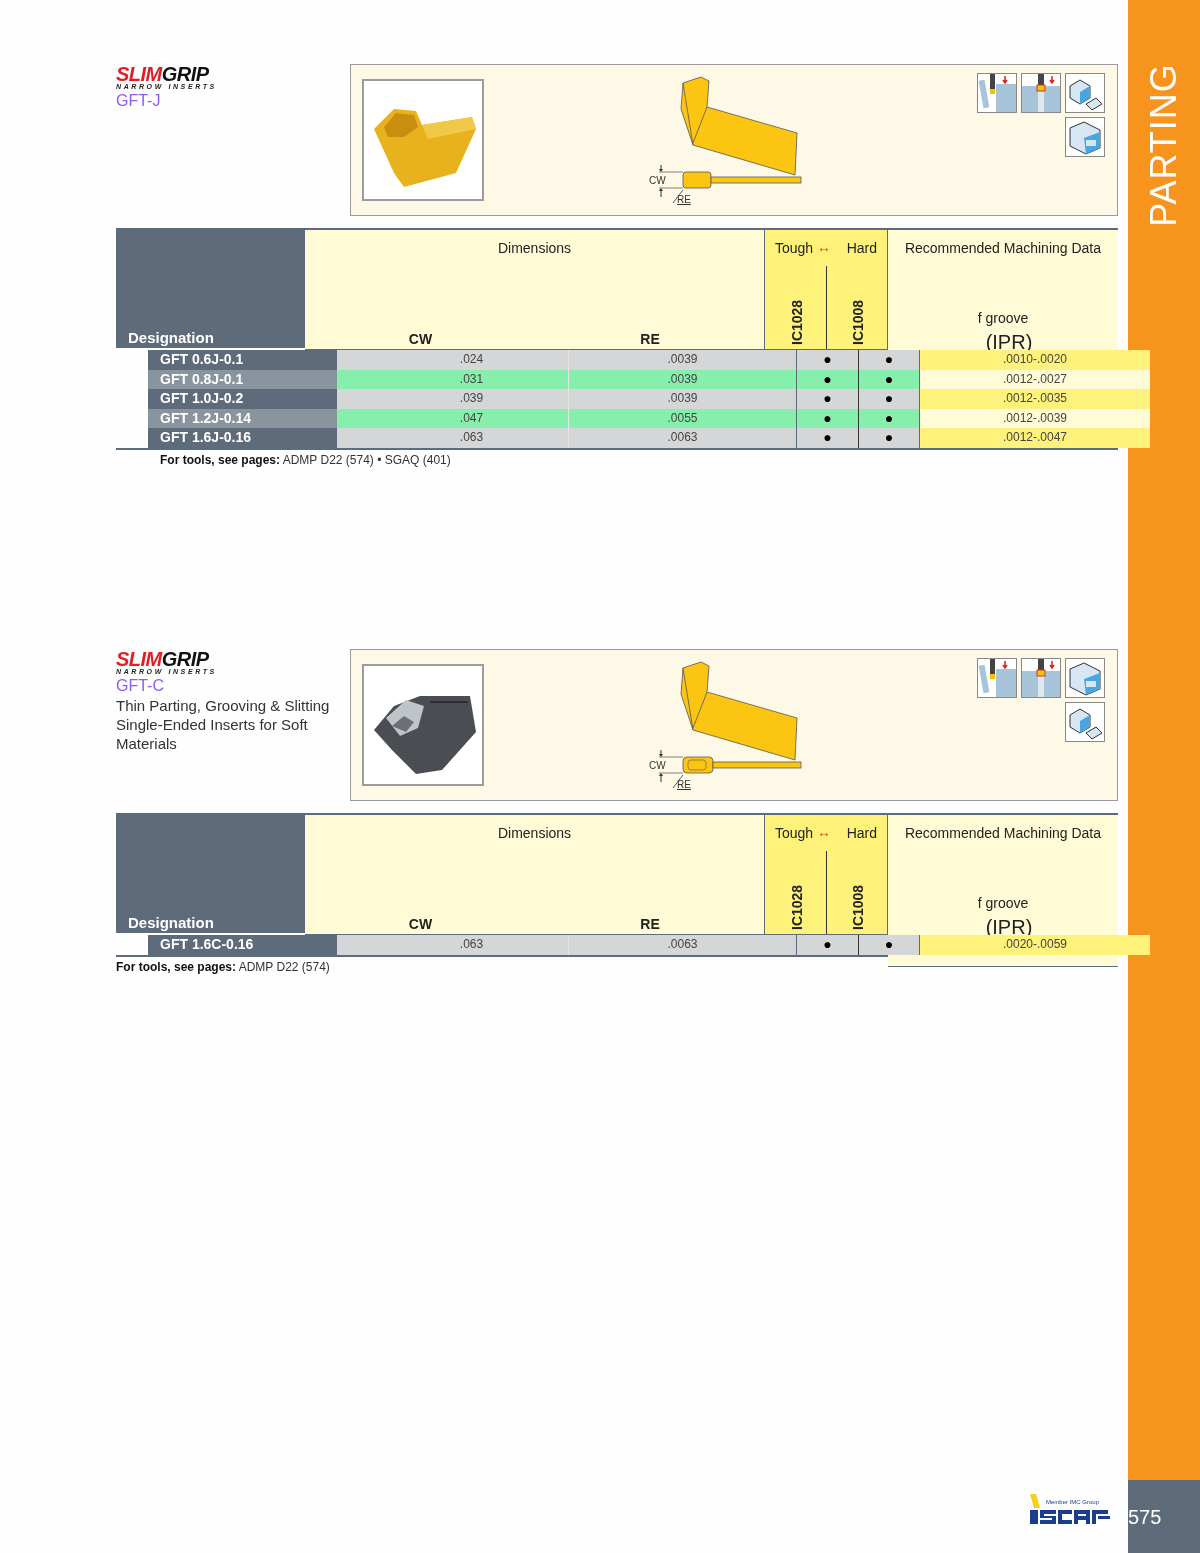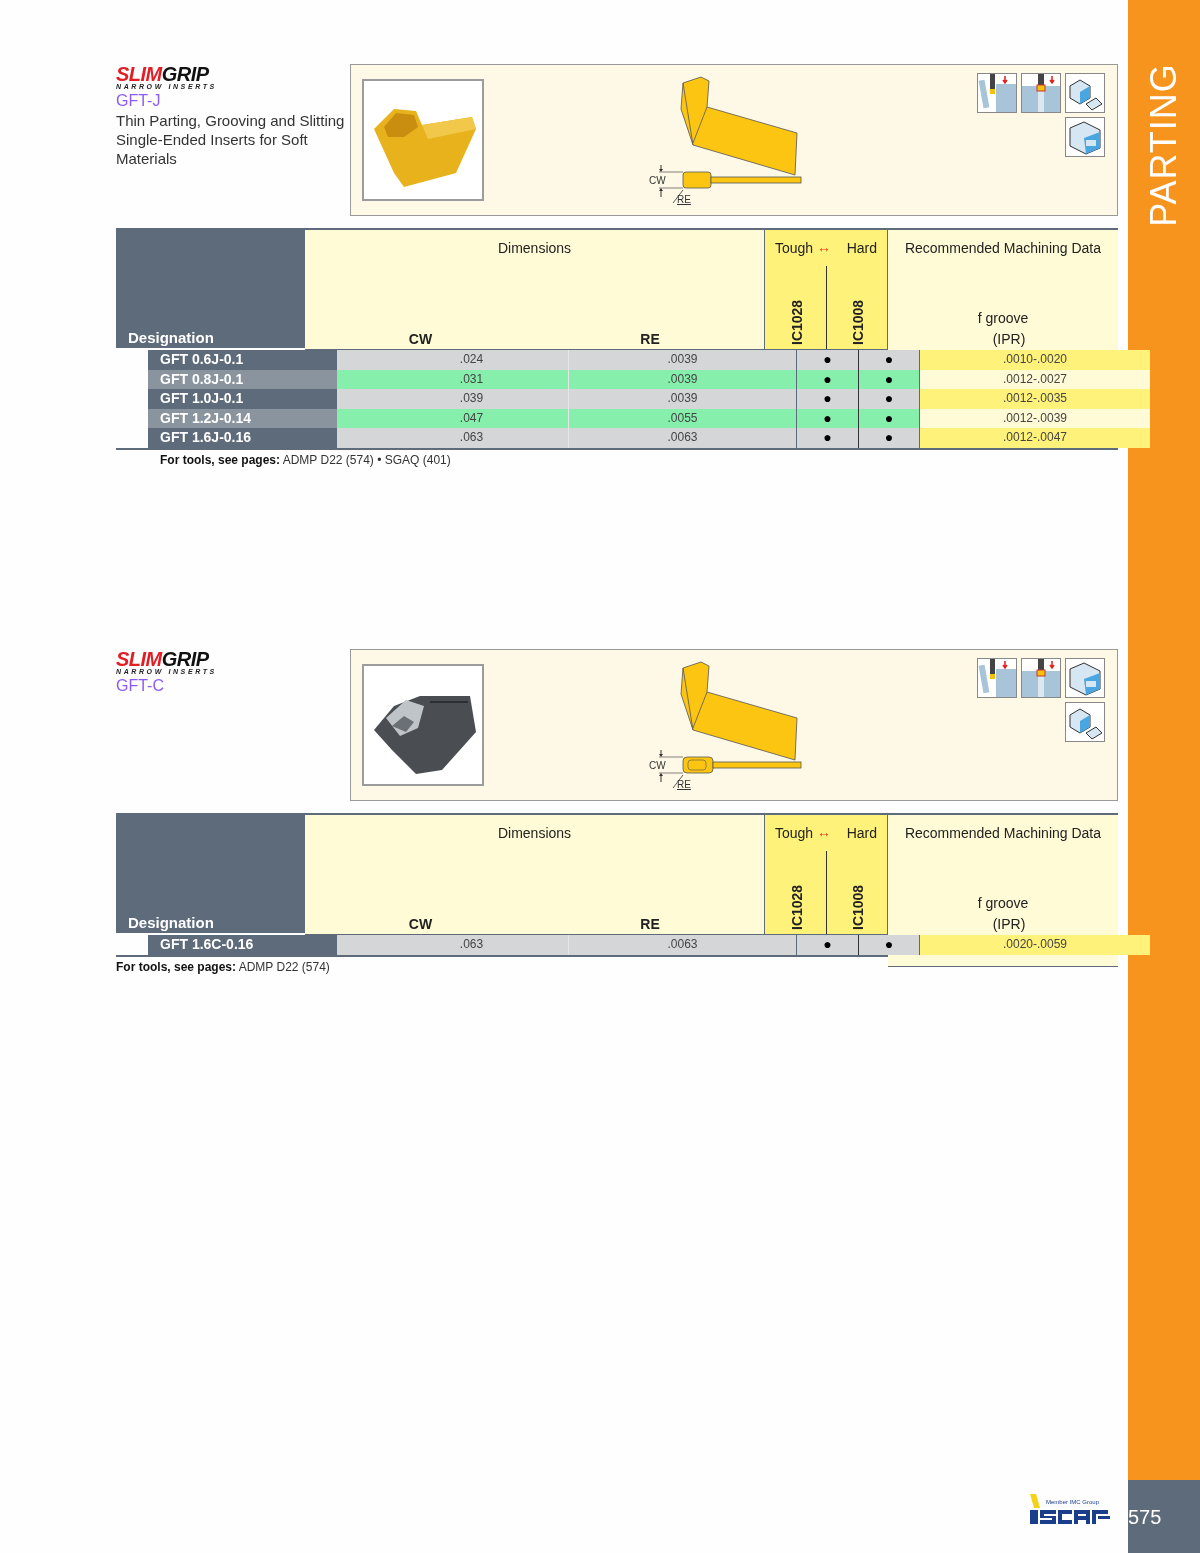--- a/index.html
+++ b/index.html
@@ -46,21 +46,21 @@
   .th-grade { position: absolute; left: 648px; top: 0; width: 124px; height: 120px; background: #fff27a;
     border-left: 1px solid #5d6b7a; border-right: 1px solid #5d6b7a; border-bottom: 1px solid #5d6b7a; }
   .th-grade .tough { position: absolute; left: 10px; top: 10px; font-size: 14px; }
   .th-grade .arrow { position: absolute; left: 52px; top: 9px; font-size: 14px; color: #e0401a; }
   .th-grade .hard { position: absolute; right: 10px; top: 10px; font-size: 14px; }
   .th-grade .divider { position: absolute; left: 61px; top: 36px; bottom: 0; width: 1px; background: #333; }
   .th-grade .g { position: absolute; bottom: 4px; font-size: 14px; font-weight: bold; transform: rotate(-90deg); transform-origin: left bottom; white-space: nowrap; }
   .th-rec { position: absolute; left: 772px; top: 0; width: 230px; height: 152px; background: #fffbd6; border-bottom: 1px solid #5d6b7a; }
   .th-rec .title { position: absolute; left: 0; right: 0; top: 10px; text-align: center; font-size: 14px; }
   .th-rec .fg { position: absolute; left: 0; right: 0; top: 80px; text-align: center; font-size: 14px; }
-  .th-rec .ipr { position: absolute; left: 0; right: 0; top: 101px; text-align: center; font-size: 14px; padding-left: 12px; }
+  .th-rec .ipr { position: absolute; left: 0; right: 0; top: 101px; text-align: center; font-size: 20px; padding-left: 12px; }
 
   .row { position: relative; height: 19.5px; margin-left: 32px; }
   .row .c { position: absolute; top: 0; height: 100%; font-size: 12px; line-height: 19.5px; text-align: center; color: #444; }
   .row .desig { left: 0; width: 189px; text-align: left; padding-left: 12px; color: #fff; font-weight: bold; font-size: 14px; }
   .row .cw { left: 189px; width: 231px; padding-left: 38px; }
   .row .re { left: 420px; width: 228px; border-left: 1px solid #e6e6e6; }
   .row .g1 { left: 648px; width: 62px; border-left: 1px solid #5d6b7a; color: #000; font-size: 14px; }
   .row .g2 { left: 710px; width: 62px; border-left: 1px solid #333; border-right: 1px solid #5d6b7a; color: #000; font-size: 14px; }
   .row .rec { left: 772px; width: 230px; }
   .row.odd .desig { background: #5d6b7a; }
@@ -95,21 +95,20 @@
   </svg>
   <div class="member">Member IMC Group</div>
 </div>
 
 <div class="section" style="top:64px; height:410px;">
   <div class="brand">
     <div class="slim"><span class="r">SLIM</span><span class="k">GRIP</span></div>
     <div class="sub">NARROW INSERTS</div>
   </div>
   <div class="prod-code">GFT-J</div>
-  <div class="prod-desc">Thin Parting, Grooving and Slitting Single-Ended Inserts for Soft Materials</div>
 
   <div class="figure-box">
     <div class="photo">
       <svg width="118" height="118" viewBox="0 0 118 118">
         <polygon points="10,48 30,28 52,30 58,44 108,36 112,48 92,92 40,106 30,92" fill="#e8b21c"></polygon>
         <polygon points="20,46 32,32 50,34 54,46 40,56 24,56" fill="#c98e10"></polygon>
         <polygon points="58,44 108,36 112,48 64,58" fill="#f2c84a"></polygon>
       </svg>
     </div>
     <div class="drawing">
@@ -200,21 +199,21 @@
     </div>
     <div class="row even">
       <div class="c desig">GFT 0.8J-0.1</div>
       <div class="c cw">.031</div>
       <div class="c re">.0039</div>
       <div class="c g1">●</div>
       <div class="c g2">●</div>
       <div class="c rec">.0012-.0027</div>
     </div>
     <div class="row odd">
-      <div class="c desig">GFT 1.0J-0.1</div>
+      <div class="c desig">GFT 1.0J-0.2</div>
       <div class="c cw">.039</div>
       <div class="c re">.0039</div>
       <div class="c g1">●</div>
       <div class="c g2">●</div>
       <div class="c rec">.0012-.0035</div>
     </div>
     <div class="row even">
       <div class="c desig">GFT 1.2J-0.14</div>
       <div class="c cw">.047</div>
       <div class="c re">.0055</div>
@@ -237,20 +236,21 @@
     <span>ADMP D22 (574) • SGAQ (401)</span>
   </div>
 </div>
 
 <div class="section" style="top:649px; height:330px;">
   <div class="brand">
     <div class="slim"><span class="r">SLIM</span><span class="k">GRIP</span></div>
     <div class="sub">NARROW INSERTS</div>
   </div>
   <div class="prod-code">GFT-C</div>
+  <div class="prod-desc">Thin Parting, Grooving &amp; Slitting Single-Ended Inserts for Soft Materials</div>
 
   <div class="figure-box">
     <div class="photo">
       <svg width="118" height="118" viewBox="0 0 118 118">
         <polygon points="10,64 30,40 56,30 106,30 112,66 78,104 52,108 28,84" fill="#4a4d52"></polygon>
         <polygon points="22,52 42,34 60,40 54,62 36,70" fill="#bfc4c8"></polygon>
         <polygon points="28,60 40,50 50,56 42,66" fill="#6b7076"></polygon>
         <line x1="66" y1="36" x2="104" y2="36" stroke="#2c2e31" stroke-width="2"></line>
       </svg>
     </div>

